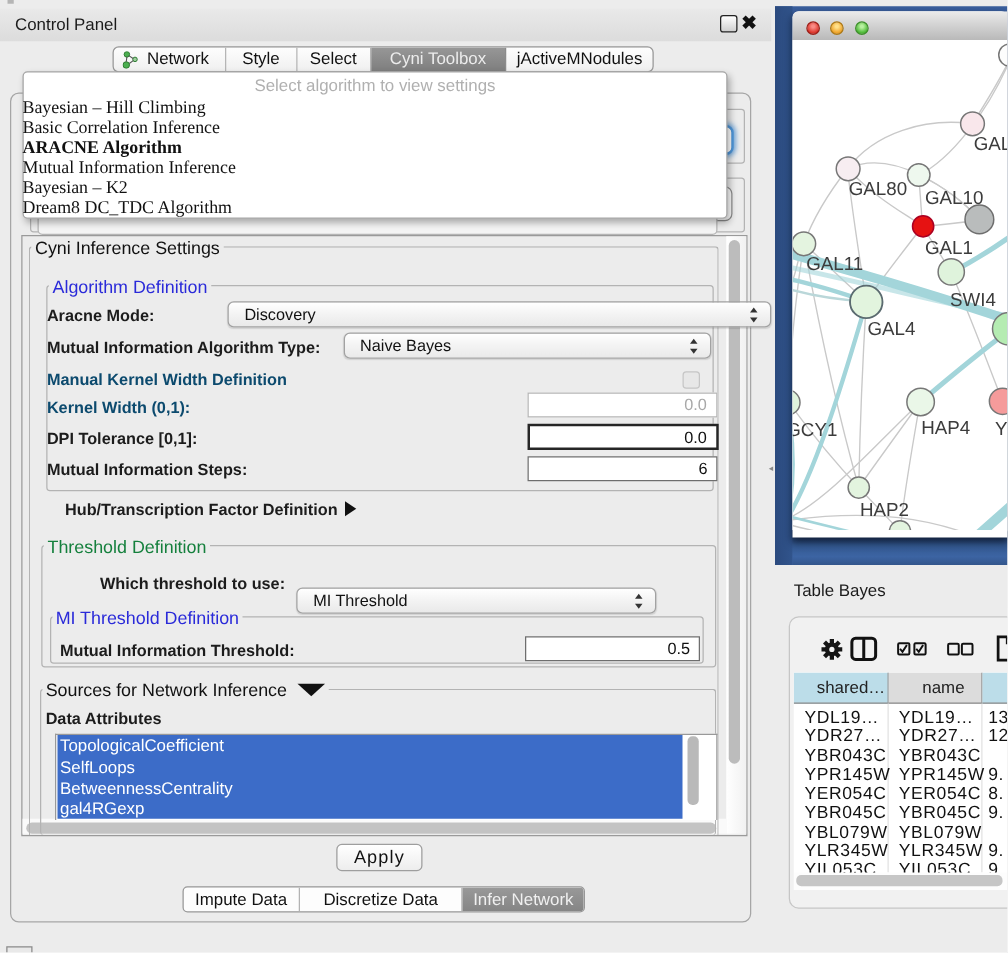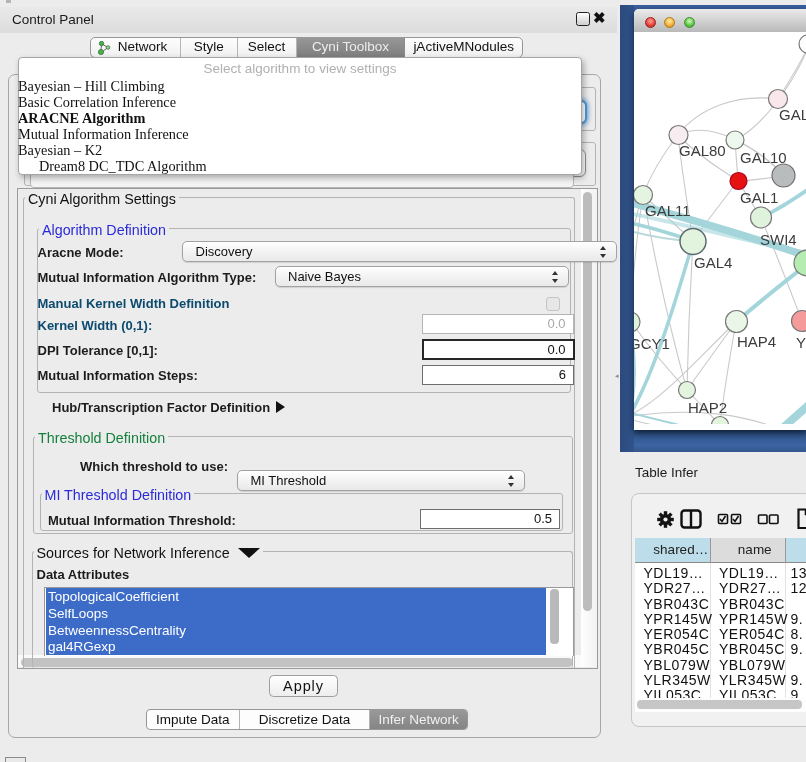--- a/index.html
+++ b/index.html
@@ -114,21 +114,21 @@
   <div class="seg" style="width:117px;">jActiveMNodules</div>
 </div>
 
 <div class="abs" id="scrollpane"></div>
 <div class="abs" id="vsb-track"></div>
 <div class="abs" id="vsb-thumb"></div>
 <div class="abs" id="hsb-track"></div>
 <div class="abs" id="hsb-thumb"></div>
 
 <div class="abs grp" id="g-cyni" style="left:23px;top:197px;width:550px;height:470px;border-bottom:none;border-radius:3px 3px 0 0;">
-  <span class="gt" style="color:#111;">Cyni Algorithm Settings</span>
+  <span class="gt" style="color:#111;">Cyni Inference Settings</span>
 </div>
 
 <div class="abs grp" style="left:37px;top:228px;width:531.5px;height:163px;">
   <span class="gt" style="color:#2a2ad9;">Algorithm Definition</span>
 </div>
 <span class="abs lb" style="left:37.5px;top:245px;">Aracne Mode:</span>
 <div class="abs combo" style="left:134px;top:241px;width:420.5px;margin-left:48px;">Discovery
   <span class="arrs" style="right:9px;top:3.5px;">
         <span class="up"></span>
         <span class="dn"></span>
@@ -188,21 +188,21 @@
 
 <div class="abs" style="left:5px;top:757px;width:19px;height:10px;border:1.5px solid #8a8a8a;background:#e9e9e9;"></div>
 
 <div class="abs" id="popup">
   <div class="ti">Select algorithm to view settings</div>
   <div class="it" style="top:19.5px;">Bayesian – Hill Climbing</div>
   <div class="it" style="top:35.5px;">Basic Correlation Inference</div>
   <div class="it" style="top:51.5px;font-weight:bold;">ARACNE Algorithm</div>
   <div class="it" style="top:67.5px;">Mutual Information Inference</div>
   <div class="it" style="top:83.5px;">Bayesian – K2</div>
-  <div class="it" style="top:99.5px;margin-left:21px;">Dream8 DC_TDC Algorithm</div>
+  <div class="it" style="top:99.5px;">Dream8 DC_TDC Algorithm</div>
 </div>
 
 <div class="abs" id="bluebg"></div>
 <div class="abs" id="blueleft"></div>
 <div class="abs" id="bluebot"></div>
 <div class="abs" id="netwin">
   <div id="titlebar"></div>
   <div id="canvas">
     <svg width="172" height="392" viewBox="634 32 172 392">
       <g fill="none" stroke="#c9c9c9" stroke-width="1.1">
@@ -276,21 +276,21 @@
       </g>
     </svg>
   </div>
 </div>
 
 <div class="abs tl" style="left:644.5px;background:radial-gradient(circle at 50% 35%,#f98b85 15%,#dd3a30 65%,#b3211a);border:1px solid #9d2019;"></div>
 <div class="abs tl" style="left:664px;background:radial-gradient(circle at 50% 35%,#ffe08a 15%,#f0a72f 65%,#c7831d);border:1px solid #ad7a18;"></div>
 <div class="abs tl" style="left:683.5px;background:radial-gradient(circle at 50% 35%,#b8f0a0 15%,#52bd3c 65%,#3d9a2a);border:1px solid #3f8f2c;"></div>
 
 <div class="abs" id="tphead">
-      <span style="position:absolute;left:15px;top:13px;font-size:13.5px;color:#1b1b1b;">Table Infer</span>
+      <span style="position:absolute;left:15px;top:13px;font-size:13.5px;color:#1b1b1b;">Table Bayes</span>
     </div>
 <div class="abs" id="tpanel"></div>
 
 <svg class="abs" style="left:631px;top:493px;" width="175" height="45" viewBox="631 493 175 45">
   <g stroke="#151515" stroke-width="3.4">
     <line x1="665.5" y1="511.2" x2="665.5" y2="527.8"></line>
     <line x1="657.2" y1="519.5" x2="673.8" y2="519.5"></line>
     <line x1="659.6" y1="513.6" x2="671.4" y2="525.4"></line>
     <line x1="659.6" y1="525.4" x2="671.4" y2="513.6"></line>
   </g>

